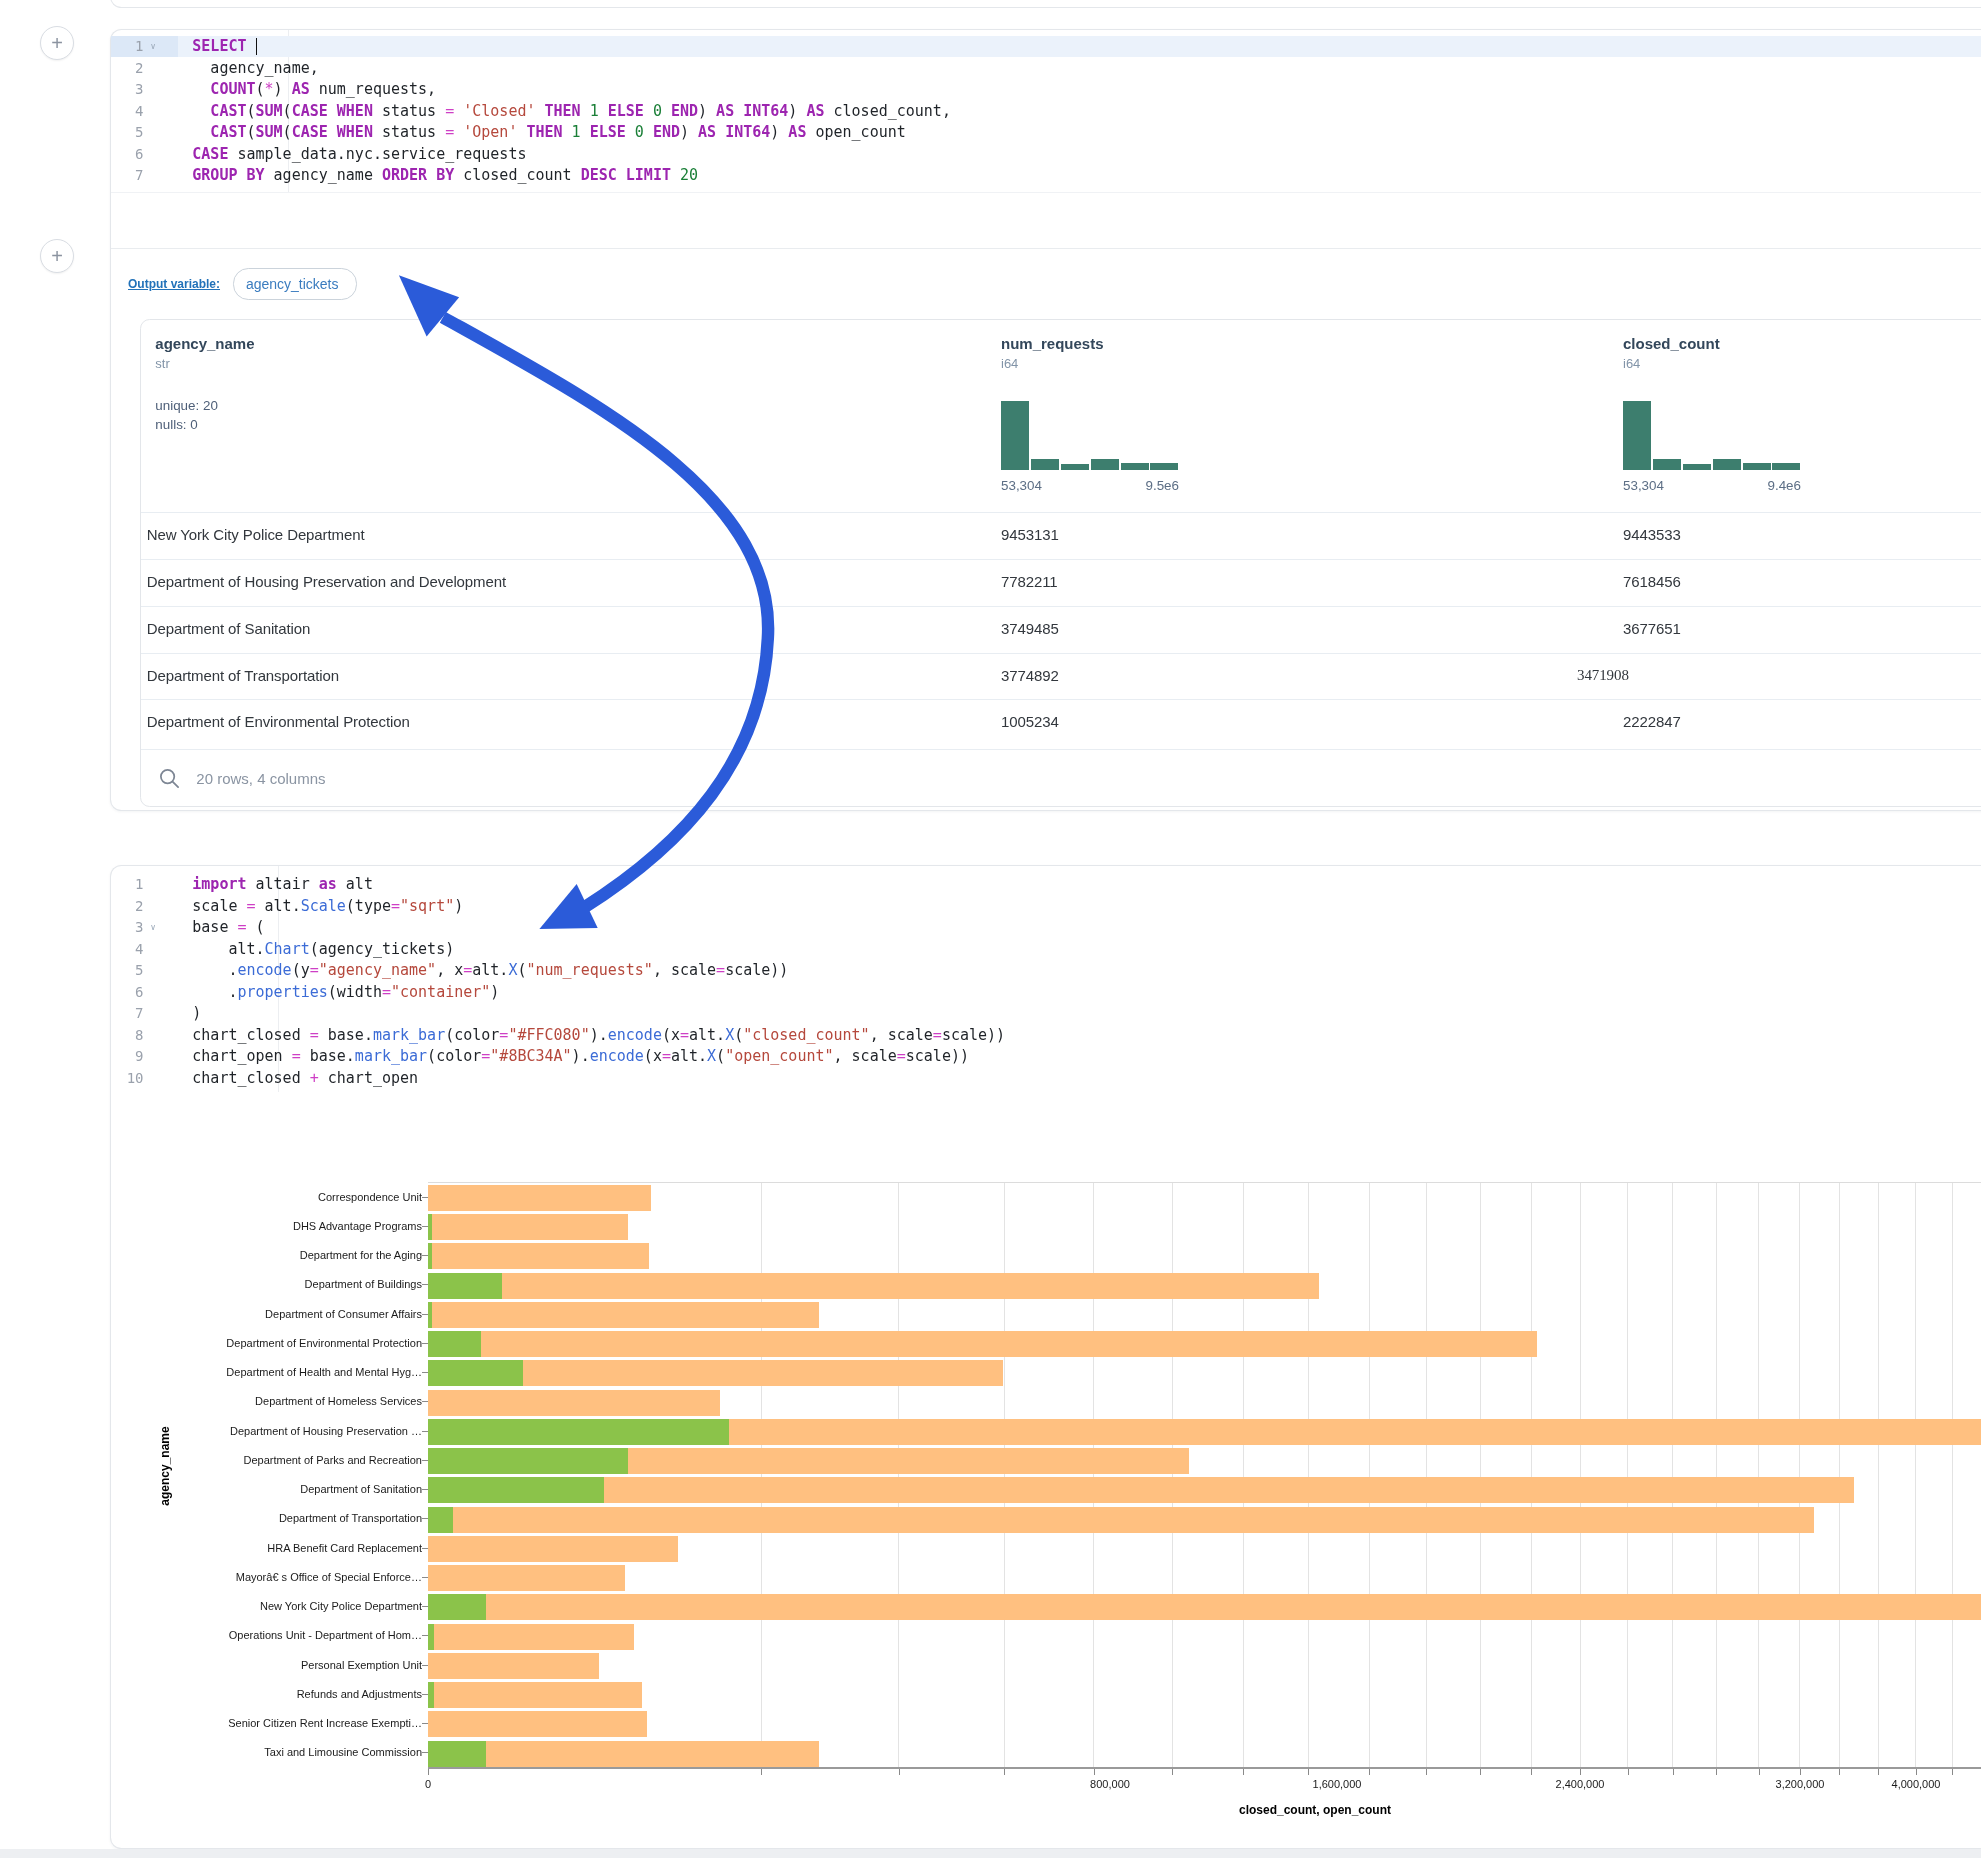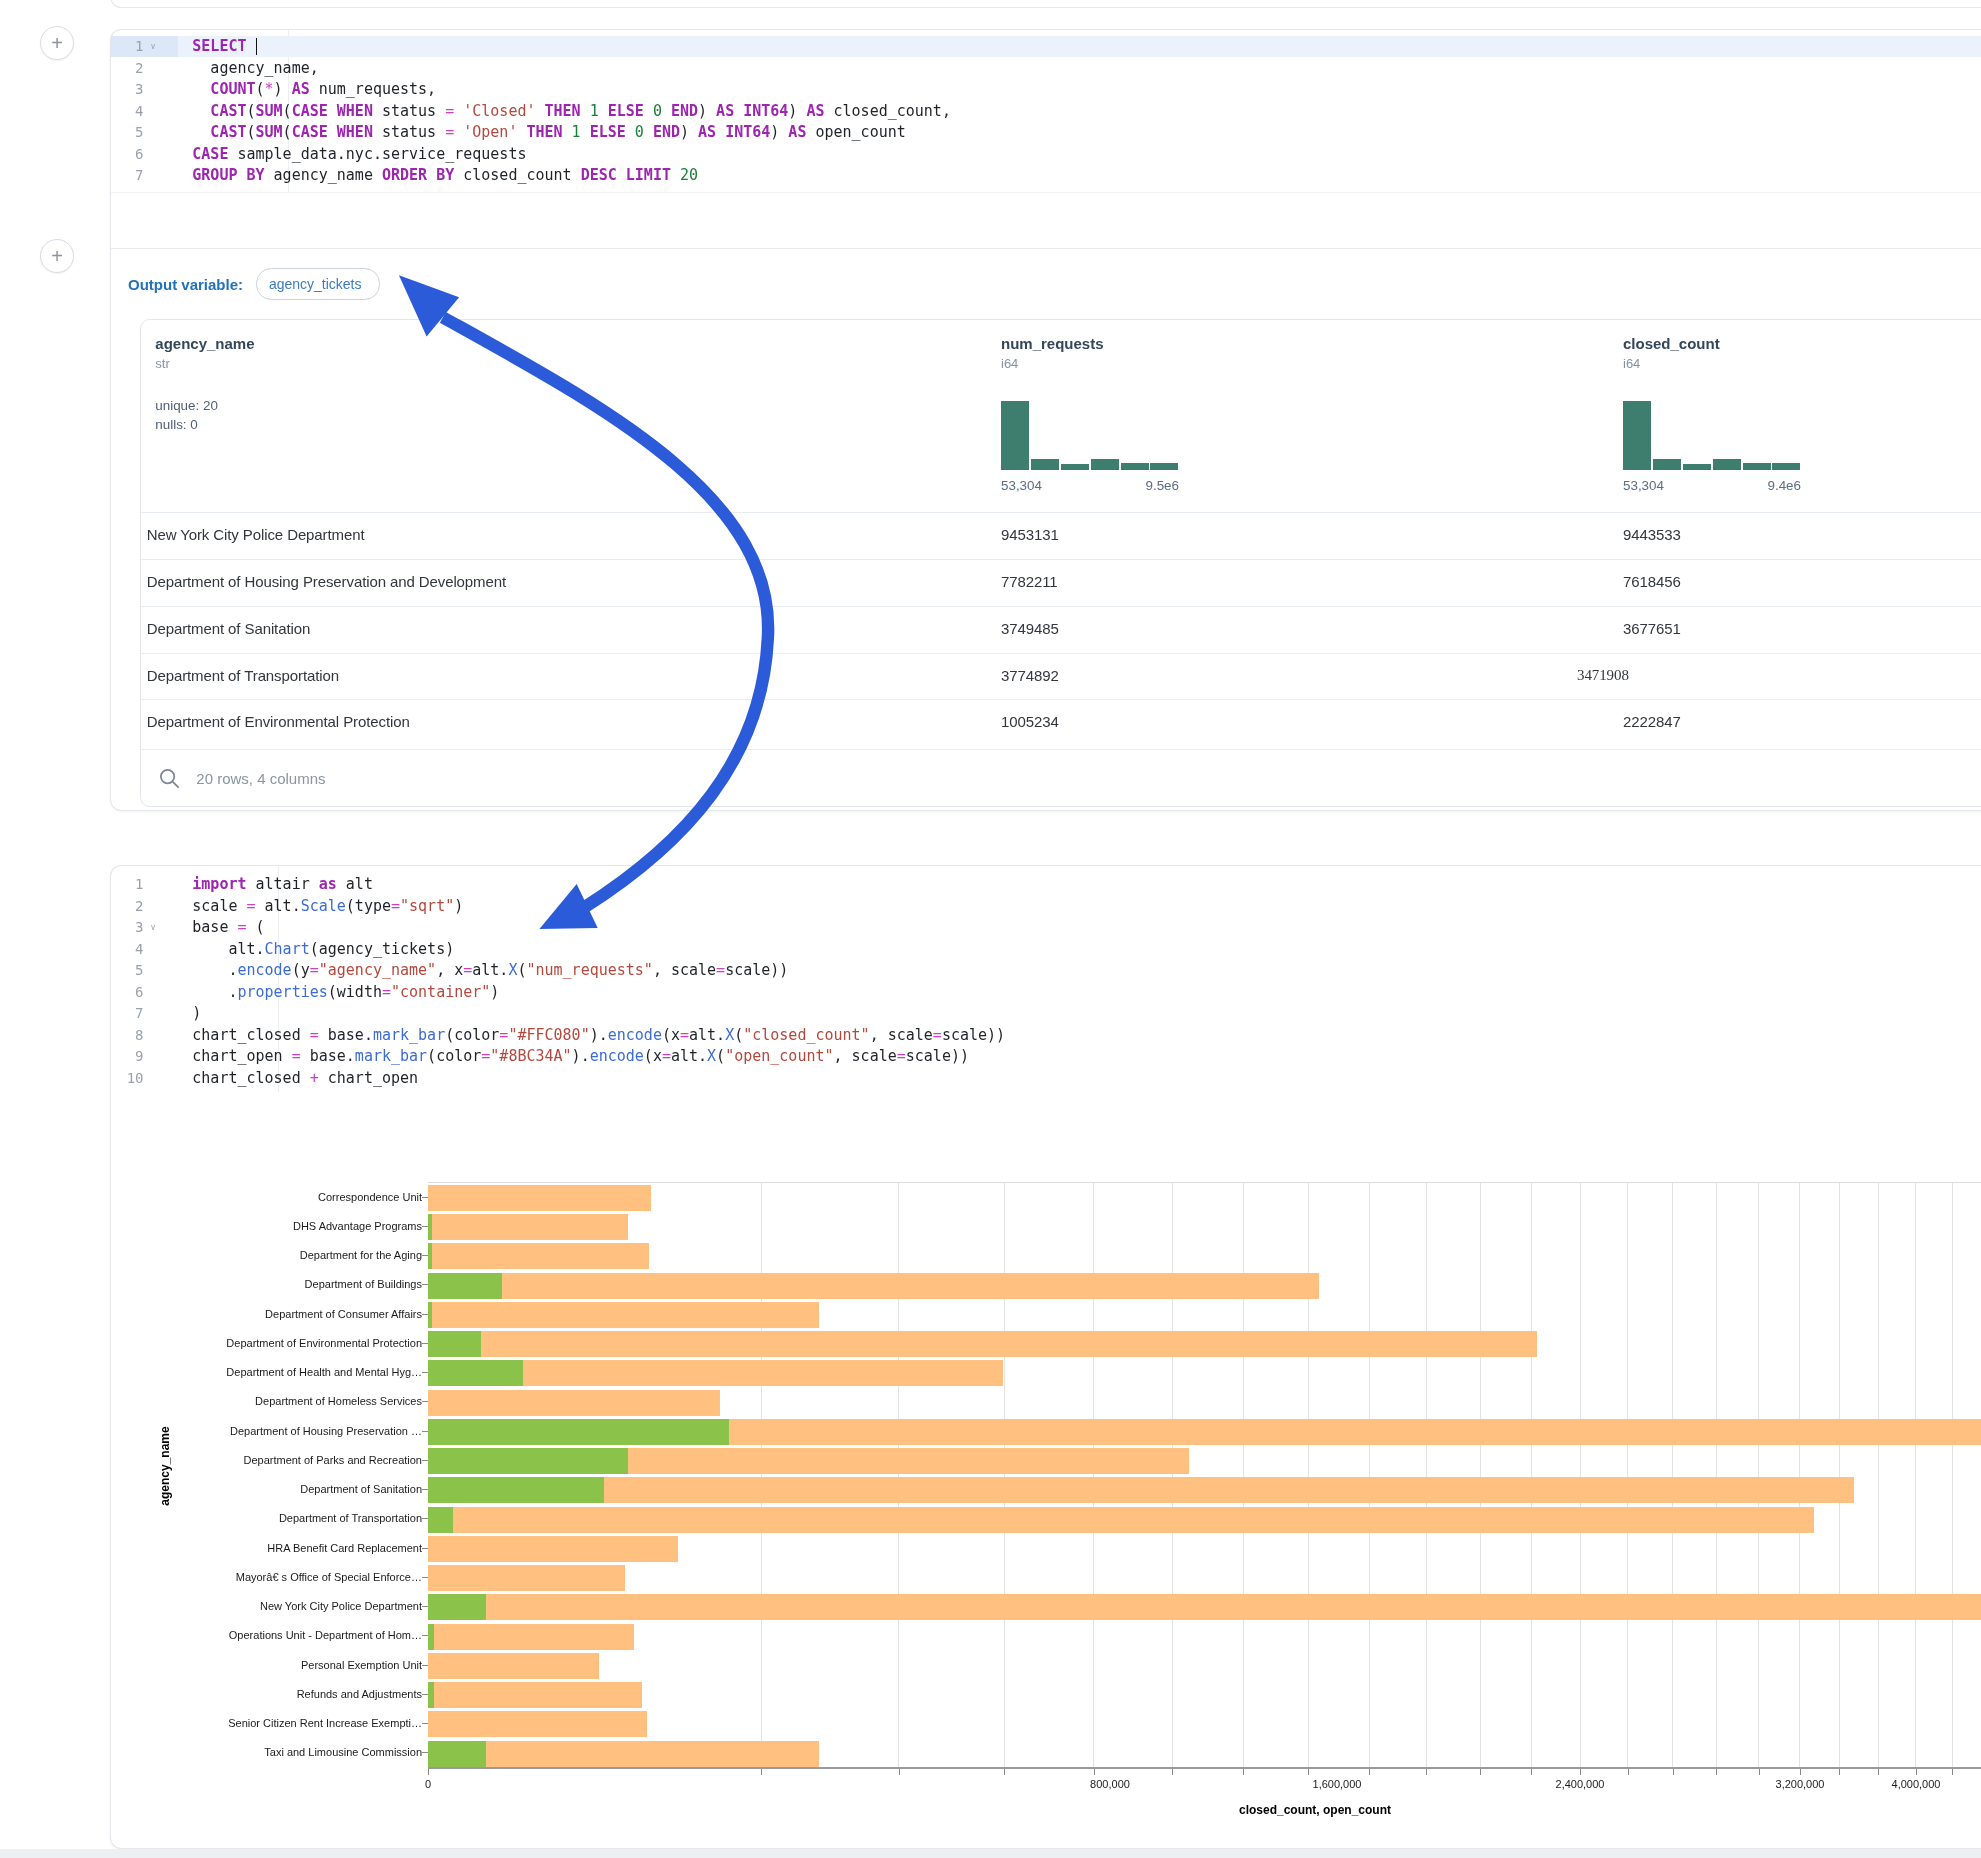--- a/index.html
+++ b/index.html
@@ -34,21 +34,21 @@
   .tk-k { color:#9D25B0; font-weight:bold; }
   .tk-s { color:#B5483C; }
   .tk-n { color:#1A7F37; }
   .tk-o { color:#CE3FC5; }
   .tk-f { color:#3B6BD6; }
   .cursor { display:inline-block; width:1.4px; height:17px; background:#111; vertical-align:-3.8px; }
 
   
   .outvar-row { position:absolute; left:0; right:0; top:218px; height:71px;
     border-top:1px solid #E9ECEF; display:flex; align-items:center; padding-left:17px; }
-  .outvar-label { color:#2272B9; font-weight:bold; font-size:15px; }
+  .outvar-label { color:#2272B9; font-weight:bold; font-size:12px;text-decoration:underline; }
   .outvar-pill { margin-left:13.4px; width:124px; height:32.5px; border:1px solid #CBD3DB; border-radius:15.3px;
     overflow:hidden; display:flex; align-items:center; padding-left:11.5px; cursor:pointer; background:#fff; }
   .outvar-pill span { color:#3A7CBF; font-size:14px; white-space:nowrap; }
 
   
   .table-card { position:absolute; left:29px; top:289px; width:1859px; height:488px;
     border:1px solid #E3E6EA; border-radius:9.6px; background:#fff; }
   .colh { position:absolute; top:0; }
   .colh .cname { font-size:15px; font-weight:bold; color:#33475B; }
   .colh .ctype { font-size:13px; color:#8294A8; margin-top:3.8px; }

